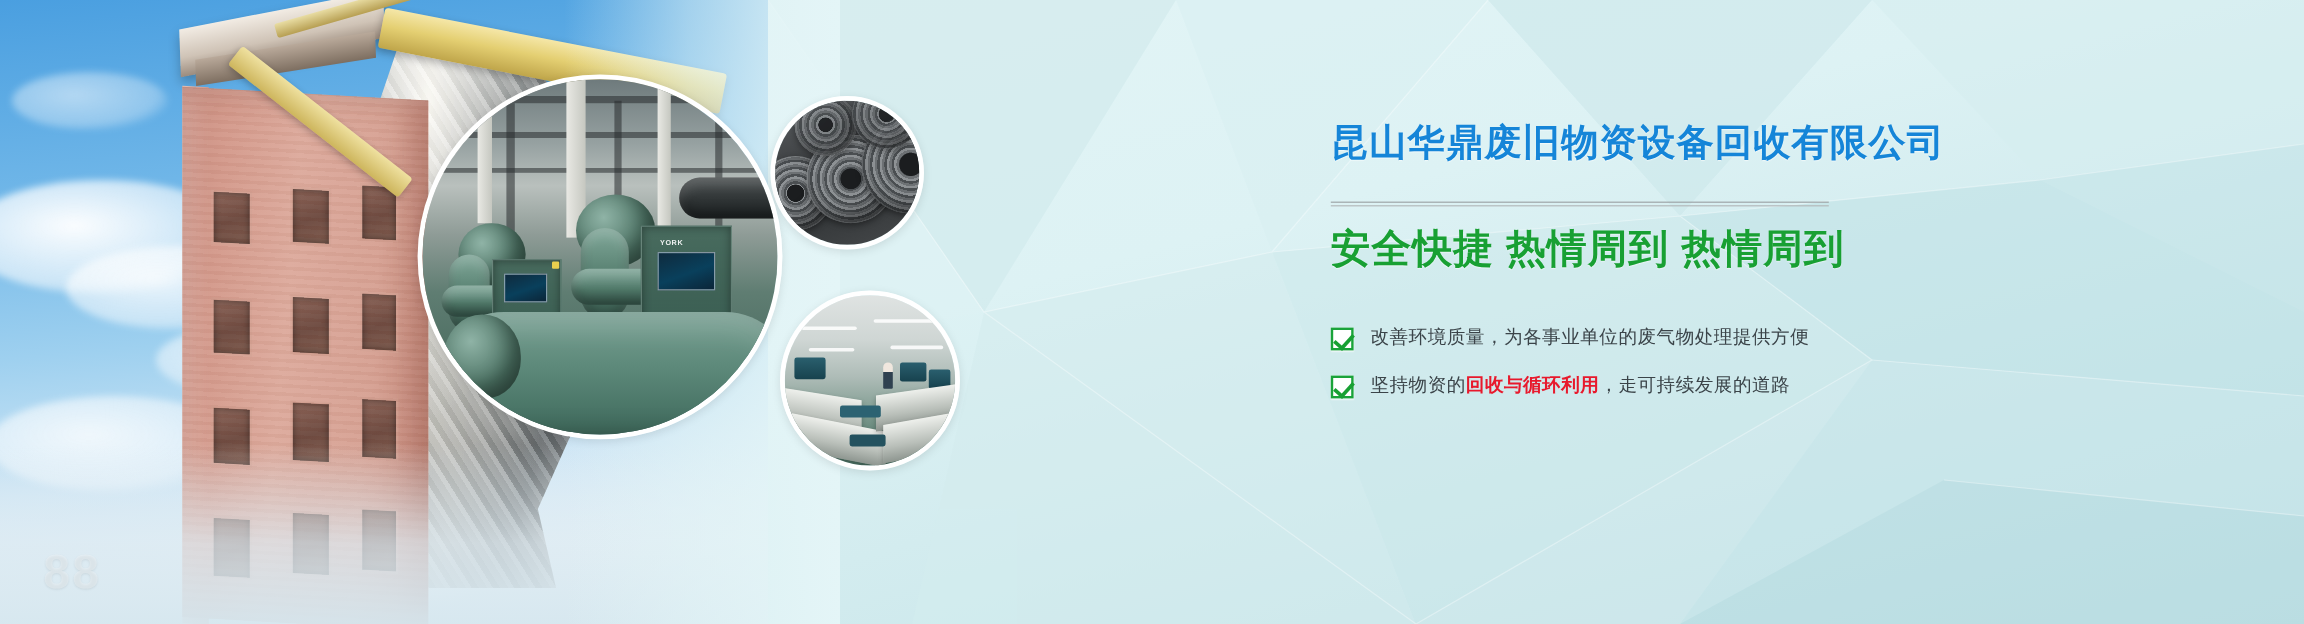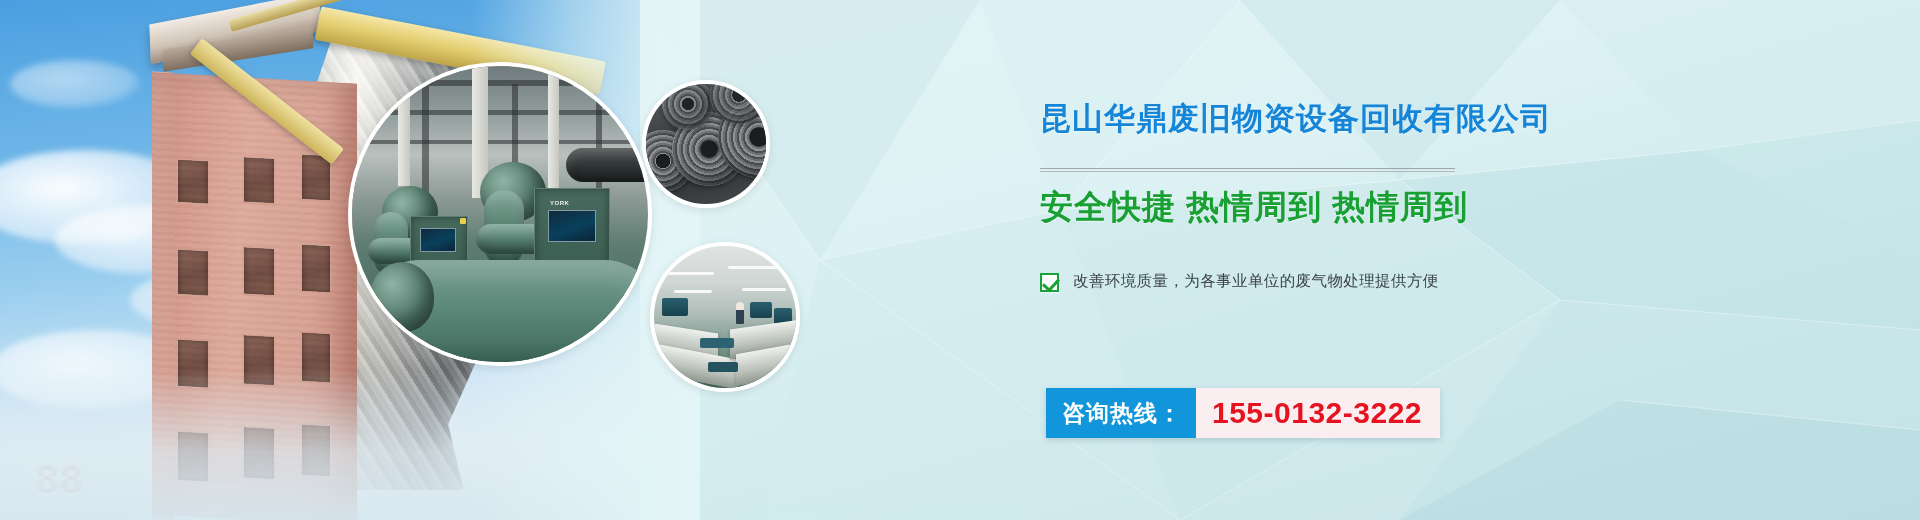--- a/index.html
+++ b/index.html
@@ -195,21 +195,21 @@
   }
   .vat{ position:absolute; background:linear-gradient(180deg,#2a5f6e,#17424e); border-radius:2px; }
   .worker{
     position:absolute; width:8px; height:22px;
     background:linear-gradient(180deg,#f0e7de 0 38%, #2f4150 38% 100%);
     border-radius:4px 4px 1px 1px;
   }
   .lamp{ position:absolute; height:3px; background:rgba(255,255,255,.85); border-radius:2px; }
 
   
-  .content { position:absolute; left:1040px; top:0; width:620px; height:520px; }
+  .content { position:absolute; left:1109px; top:0; width:620px; height:520px; }
 
   .company-title{
     position:absolute; left:0; top:98px;
     font-size:31px; font-weight:bold; color:#1585d8;
     letter-spacing:1px; white-space:nowrap;
     text-shadow:0 1px 1px rgba(255,255,255,.6);
   }
   .divider{
     position:absolute; left:0; top:168px; width:415px; height:4px;
   }
@@ -418,22 +418,24 @@
     <div class="bullets">
 
       <div class="bullet">
         <span class="chk"></span>
         <span class="bl-text">
           <span>改善环境质量，为各事业单位的废气物处理提供方便</span><span class="hl"></span><span></span>
         </span>
       </div>
 
 
+      <div class="bullet">
+        <span class="chk"></span>
+        <span class="bl-text">
+          <span>坚持物资的</span><span class="hl">回收与循环利用</span><span>，走可持续发展的道路</span>
+        </span>
+      </div>
 
     </div>
 
-    <div class="hotline">
-      <div class="hot-label">咨询热线：</div>
-      <div class="hot-num">155-0132-3222</div>
-    </div>
 
   </div>
 </div>
 
 </body></html>

